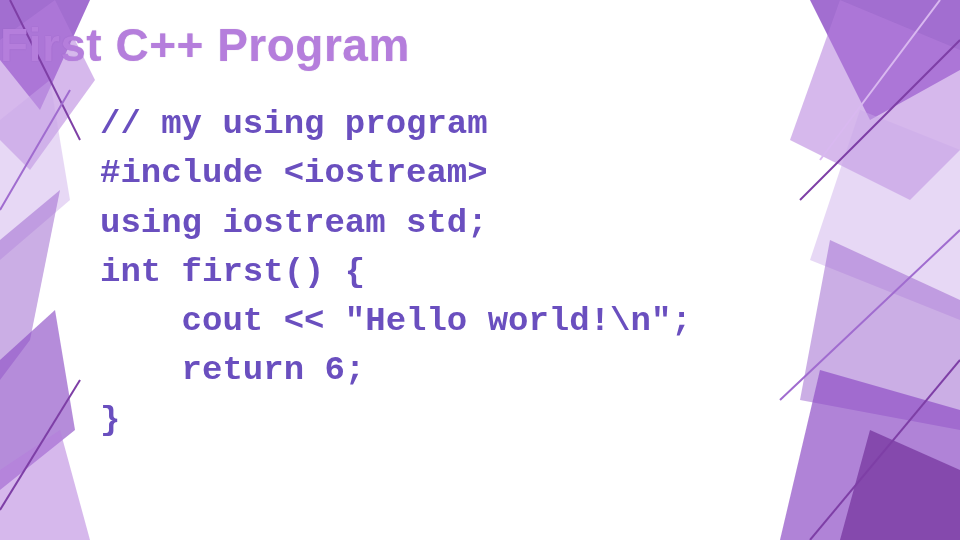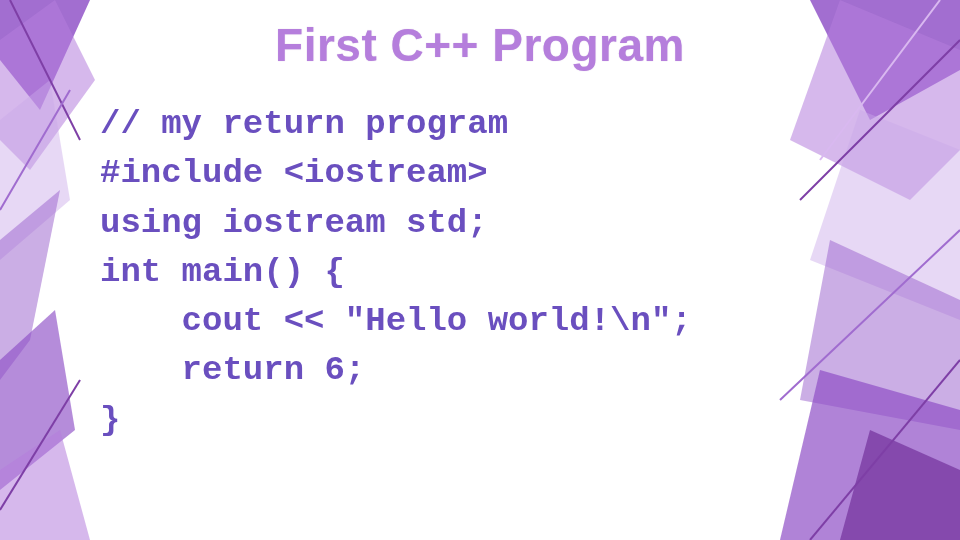--- a/index.html
+++ b/index.html
@@ -28,21 +28,21 @@
     overflow: hidden;
     pointer-events: none;
   }
   .deco-right svg { position: absolute; right: 0; top: 0; }
 
   .slide-title {
     position: absolute;
     top: 18px;
     left: 0;
     width: 960px;
-    text-align: center;
+    text-align: left;
     font-size: 46px;
     font-weight: 600;
     color: #b57edc;
     text-shadow: 0 0 1px rgba(120,60,170,0.35);
     letter-spacing: 0.5px;
   }
 
   .code-block {
     position: absolute;
     top: 100px;
@@ -82,19 +82,19 @@
     <polygon points="300,470 210,430 180,540 300,540" fill="#7e3fa6" opacity="0.85"></polygon>
     <line x1="300" y1="40" x2="140" y2="200" stroke="#7e3fa6" stroke-width="2"></line>
     <line x1="300" y1="230" x2="120" y2="400" stroke="#a06ccf" stroke-width="2"></line>
     <line x1="280" y1="0" x2="160" y2="160" stroke="#d9b8f0" stroke-width="2"></line>
     <line x1="300" y1="360" x2="150" y2="540" stroke="#7e3fa6" stroke-width="2"></line>
   </svg>
 </div>
 
 <h1 class="slide-title">First C++ Program</h1>
 
-<pre class="code-block"><span>// my return program</span>
+<pre class="code-block"><span>// my using program</span>
 <span>#include &lt;iostream&gt;</span>
 <span>using iostream std;</span>
-<span>int main() {</span>
+<span>int first() {</span>
 <span>    cout &lt;&lt; "Hello world!\n";</span>
 <span>    return 6;</span>
 <span>}</span></pre>
 
 </body></html>

